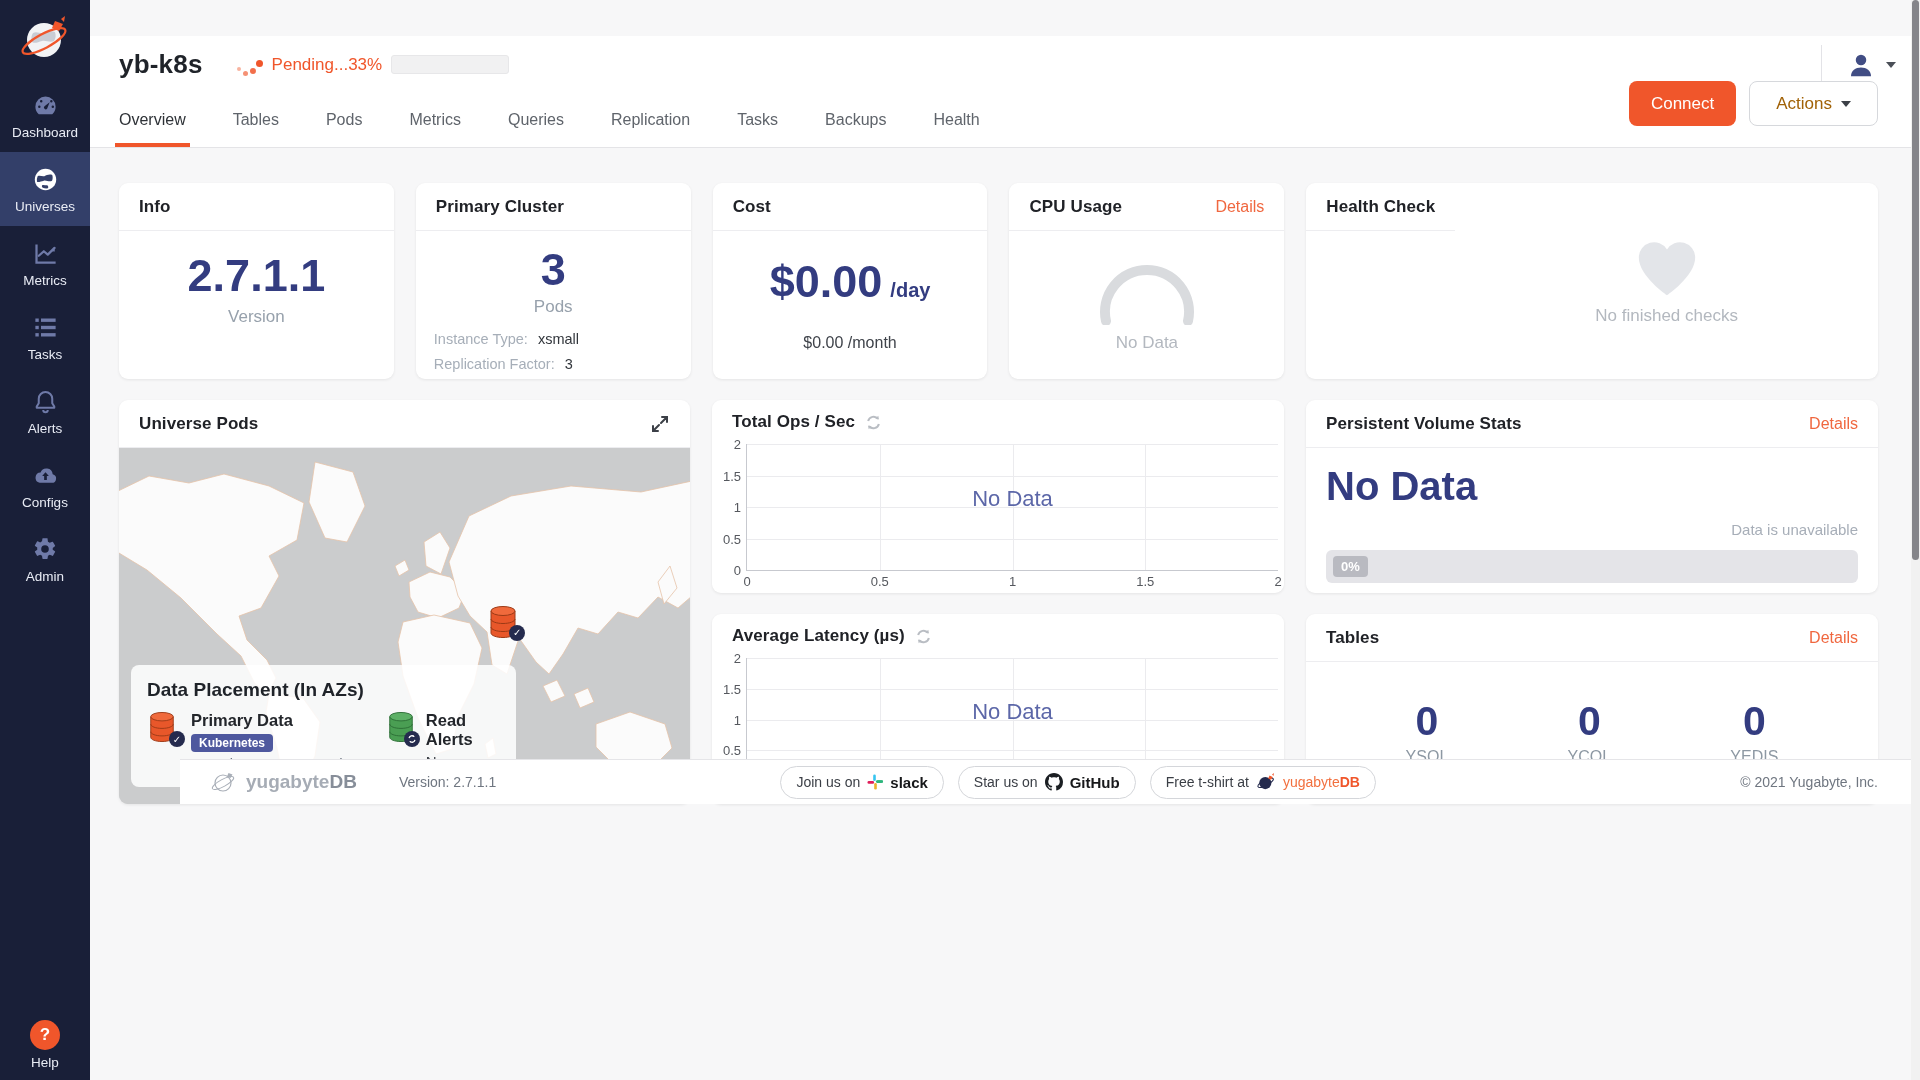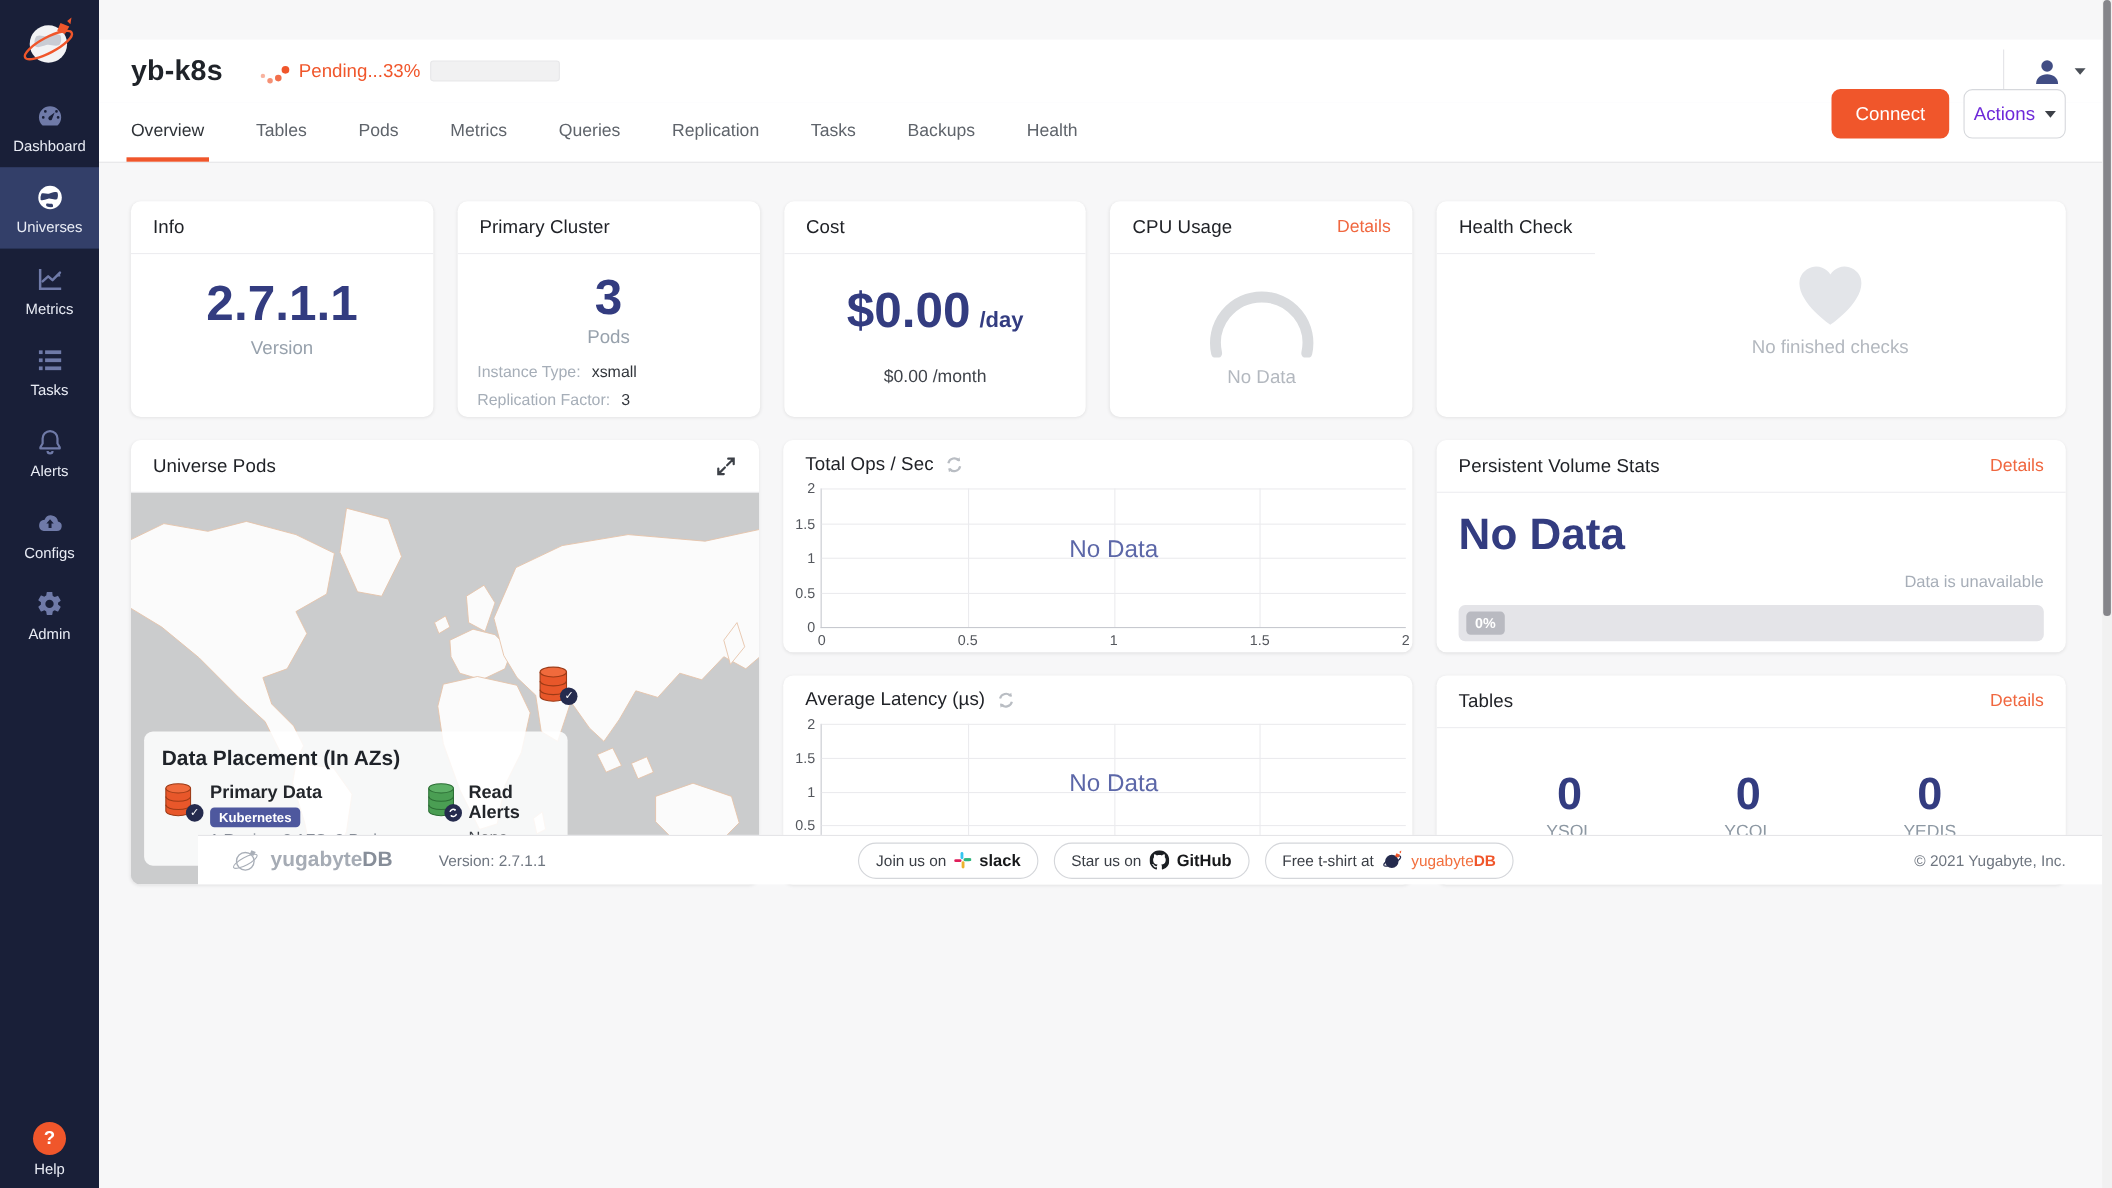--- a/index.html
+++ b/index.html
@@ -37,29 +37,29 @@
   .top-divider { width:1px; height:40px; background:#e3e3e7; margin-right:14px; }
   .caret { width:0; height:0; border-left:5px solid transparent; border-right:5px solid transparent; border-top:6px solid #4a4f57; }
 
   
   .tabrow { background:#fff; height:55px; border-bottom:1px solid #e4e4e7; display:flex; align-items:stretch; padding-left:29px; position:relative; }
   .tab { font-size:16px; color:#5f646b; display:flex; align-items:center; margin-right:47px; cursor:pointer; position:relative; }
   .tab.active { color:#2e3237; }
   .tab.active::after { content:""; position:absolute; left:-4px; right:-4px; bottom:0; height:4px; background:#f0562b; }
   .tab-actions { position:absolute; right:42px; top:-12px; display:flex; gap:13px; }
   .btn-connect { background:#f0562b; color:#fff; font-size:17px; border:none; border-radius:8px; padding:0 22px; height:45px; cursor:pointer; }
-  .btn-actions { background:#fff; color:#6d28d9; font-size:17px; border:1px solid #d6d8dc; border-radius:8px; padding:0 8px; height:45px; cursor:pointer; display:flex; align-items:center; gap:9px; }
+  .btn-actions { background:#fff; color:#a16207; font-size:17px; border:1px solid #d6d8dc; border-radius:8px; padding:0 26px; height:45px; cursor:pointer; display:flex; align-items:center; gap:9px; }
   .btn-actions .caret { border-top-color:#3c4047; }
 
   
   .content { padding:35px 42px 0 29px; }
   .row { display:flex; gap:22px; }
   .card { background:#fff; border-radius:9px; box-shadow:0 1px 3px rgba(0,0,0,.08); overflow:hidden; }
   .card-head { height:48px; display:flex; align-items:center; justify-content:space-between; padding:0 20px; border-bottom:1px solid #ededf0; flex:none; }
-  .card-title { font-size:17px; font-weight:normal; color:#202227; letter-spacing:.1px; }
+  .card-title { font-size:17px; font-weight:bold; color:#202227; letter-spacing:.1px; }
   .details-link { font-size:16px; color:#f0673f; cursor:pointer; }
 
   .stat-card { width:275px; height:196px; display:flex; flex-direction:column; }
   .stat-body { flex:1; display:flex; flex-direction:column; align-items:center; justify-content:flex-start; padding-top:22px; }
   .big-num { font-size:45px; font-weight:600; color:#333c80; line-height:1; }
   .big-sub { font-size:17px; color:#97a1ac; margin-top:9px; }
   .kv-rows { width:100%; padding:14px 18px 0; display:flex; flex-direction:column; gap:9px; }
   .kv { display:flex; font-size:14.5px; }
   .kv .k { color:#a6aeb8; margin-right:10px; }
   .kv .v { color:#32363c; }

